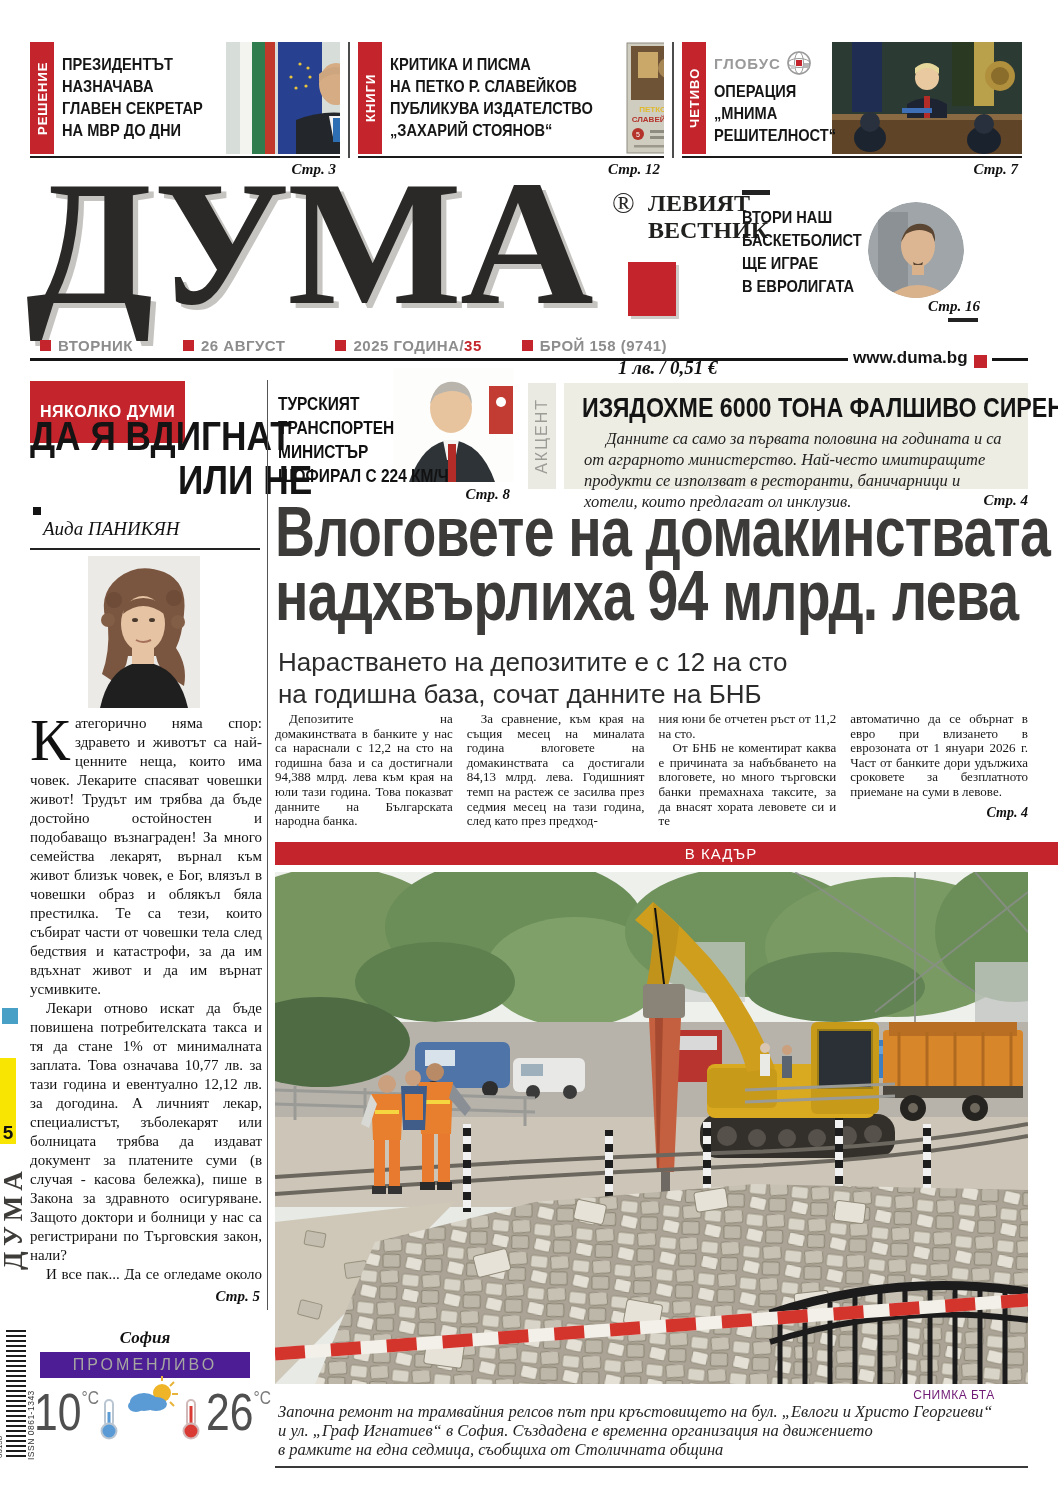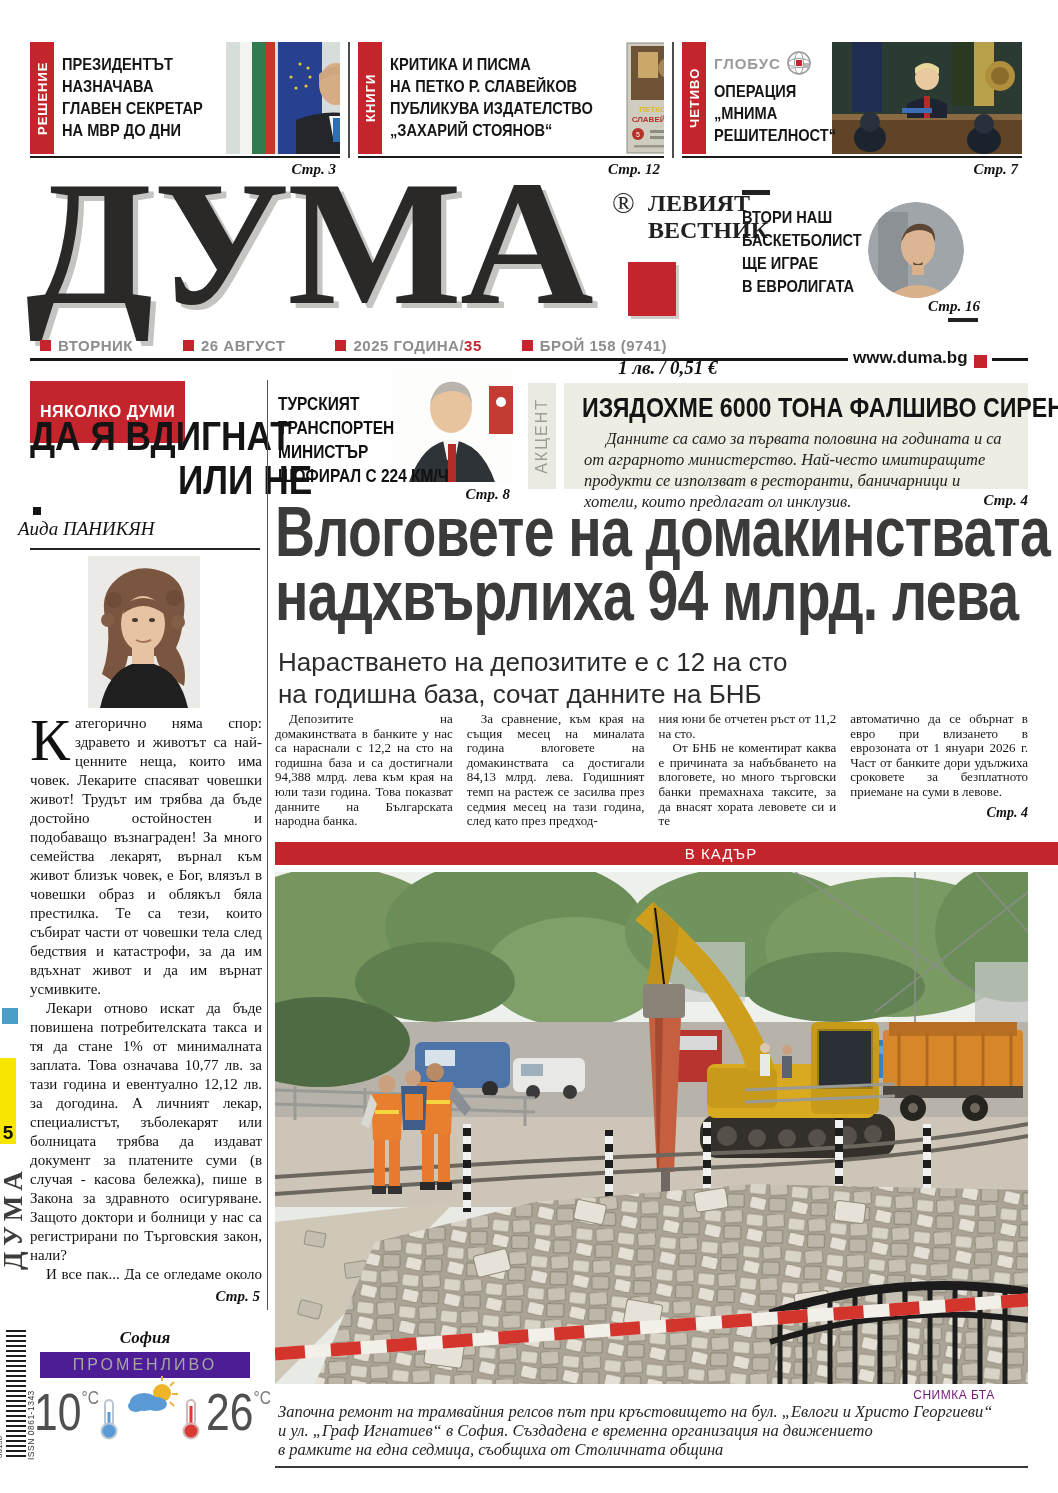--- a/index.html
+++ b/index.html
@@ -45,21 +45,21 @@
   .mainrule{position:absolute;left:30px;top:358px;width:998px;height:3px;background:#151515;}
   .website{position:absolute;left:848px;top:348px;background:#fff;padding:0 5px;display:flex;align-items:flex-end;gap:6px;
            font-weight:bold;font-size:17px;color:#141414;z-index:3;}
   .web-sq{width:13px;height:13px;background:#c4242b;display:inline-block;}
 
   
   .kicker{position:absolute;left:30px;top:381px;background:#c4242b;color:#fff;font-weight:bold;font-size:16px;
           padding:22px 10px;letter-spacing:.5px;}
   .op-title{position:absolute;left:30px;top:414px;font-weight:bold;font-size:41px;line-height:44px;color:#141414;text-align:right;}
   .op-bullet{position:absolute;left:33px;top:507px;width:8px;height:8px;background:#141414;}
-  .op-author{position:absolute;left:18px;top:518px;font-family:"Liberation Serif",serif;font-style:italic;
+  .op-author{position:absolute;left:43px;top:518px;font-family:"Liberation Serif",serif;font-style:italic;
              font-size:19px;color:#111;}
   .op-rule{position:absolute;left:30px;top:548px;width:230px;height:2px;background:#222;}
   .portrait{position:absolute;left:88px;top:556px;width:112px;height:152px;overflow:hidden;}
   .article{position:absolute;left:30px;top:714px;width:232px;height:566px;overflow:hidden;
            font-family:"Liberation Serif",serif;font-size:15px;line-height:19px;text-align:justify;color:#111;}
   .article p{margin:0;}
   .article p.ind{text-indent:16px;}
   .dropcap{float:left;font-size:60px;line-height:48px;padding:2px 5px 0 0;font-weight:normal;}
   .op-ref{position:absolute;left:30px;top:1288px;width:230px;text-align:right;}
   .colrule{position:absolute;left:267px;top:380px;width:1px;height:930px;background:#555;}

